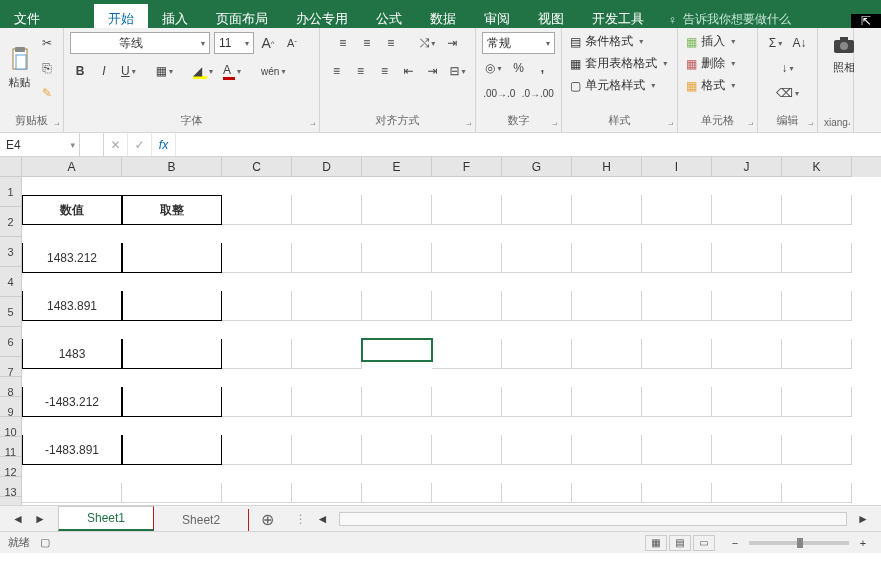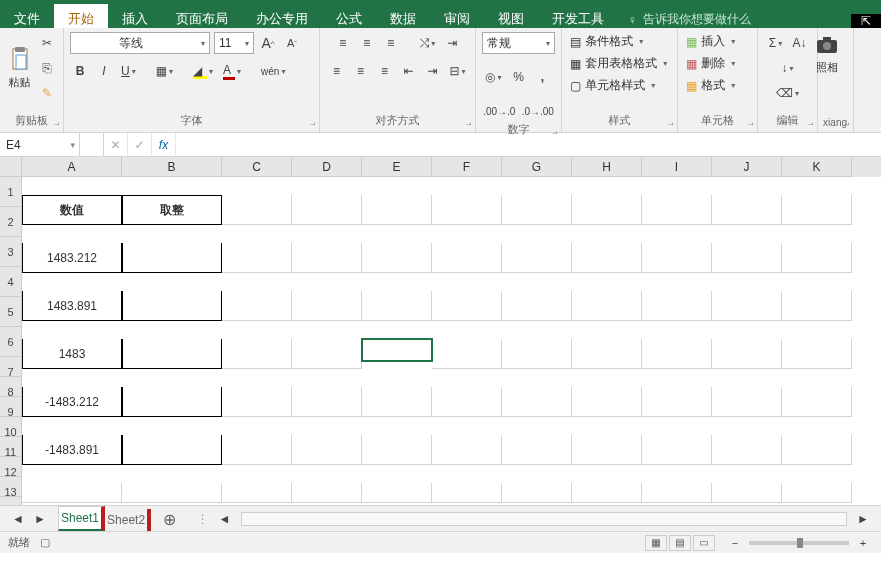--- a/index.html
+++ b/index.html
@@ -1,40 +1,40 @@
 <!DOCTYPE html>
 <html><head>
 <meta charset="utf-8">
 <style>
 * { margin: 0; padding: 0; box-sizing: border-box; font-family: "Microsoft YaHei", sans-serif; }
 body { width: 881px; height: 578px; background: #fff; overflow: hidden; font-size: 12px; color: #333; }
 
 
 .menubar { background: #217346; height: 28px; display: flex; align-items: flex-end; color: #fff; }
 .menubar .tab { padding: 6px 14px 0; font-size: 13px; cursor: pointer; }
-.menubar .tab.active { background: #fff; color: #a16207; }
+.menubar .tab.active { background: #fff; color: #0369a1; margin-left: 40px; }
 .menubar .spacer { flex: 1; }
 .menubar .tell { display: flex; align-items: center; gap: 6px; padding: 0 10px; color: #c5e6d5; font-size: 12px; }
 .menubar .share { width: 30px; background: #000; display: flex; align-items: center; justify-content: center; color: #fff; }
 
 
 .ribbon { height: 105px; background: #f1f1f1; display: flex; border-bottom: 1px solid #d4d4d4; }
 .group { border-right: 1px solid #d4d4d4; padding: 4px 6px 2px; display: flex; flex-direction: column; justify-content: space-between; }
 .group-label { text-align: center; font-size: 11px; color: #666; padding-bottom: 2px; position: relative; }
 .group-label::after { content: "⌐"; position: absolute; right: -2px; bottom: 0; transform: rotate(180deg); font-size: 9px; color: #888; }
 .grow { display: flex; gap: 4px; align-items: center; }
 .gcol { display: flex; flex-direction: column; gap: 3px; align-items: center; }
 .btn { display: inline-flex; align-items: center; justify-content: center; min-width: 20px; height: 22px; padding: 0 3px; cursor: pointer; color: #444; }
 .dd { font-size: 8px; color: #666; margin-left: 2px; }
 .sel { border: 1px solid #a9a9a9; background: #fff; height: 22px; display: flex; align-items: center; padding: 0 4px; font-size: 12px; }
 .font-name { width: 140px; justify-content: space-between; padding-left: 48px; }
 .font-size { width: 40px; justify-content: space-between; }
 .bigbtn { display: flex; flex-direction: column; align-items: center; gap: 2px; width: 40px; cursor: pointer; }
 .iconbox { width: 26px; height: 26px; display: flex; align-items: center; justify-content: center; }
-.camera-group { width: 36px; align-items: flex-end; }
+.camera-group { width: 36px; align-items: flex-start; }
 
 
 .style-item { display: flex; align-items: center; gap: 4px; font-size: 12px; cursor: pointer; padding: 1px 2px; }
 
 
 .fbar { height: 24px; display: flex; align-items: stretch; border-bottom: 1px solid #d4d4d4; background: #fff; }
 .namebox { width: 80px; border-right: 1px solid #d4d4d4; display: flex; align-items: center; padding-left: 6px; background: #fff; position: relative; }
 .namebox .dd2 { position: absolute; right: 4px; color: #888; font-size: 9px; }
 .fb-btn { width: 24px; display: flex; align-items: center; justify-content: center; color: #aaa; border-right: 1px solid #e8e8e8; cursor: pointer; }
 .formula-input { flex: 1; padding-left: 6px; display: flex; align-items: center; }
@@ -55,21 +55,21 @@
 .cell { width: 70px; flex-shrink: 0; border-right: 1px solid #d4d4d4; border-bottom: 1px solid #d4d4d4; padding: 0 4px; display: flex; align-items: center; justify-content: center; font-size: 12px; }
 .cell.wide { width: 100px; }
 .cell.bheader { font-weight: bold; border: 1px solid #000; border-top: 1px solid #000; }
 .cell.bcell { border-left: 1px solid #000; border-right: 1px solid #000; border-bottom: 1px solid #000; }
 .cell.sel { outline: 2px solid #217346; outline-offset: -1px; }
 
 
 .sheettabs { height: 26px; border-top: 1px solid #d4d4d4; display: flex; align-items: center; background: #f1f1f1; }
 .st-nav { display: flex; gap: 2px; padding: 0 8px; color: #999; }
 .stabs { display: flex; align-items: flex-end; height: 100%; }
-.stab { padding: 4px 2px; font-size: 12px; cursor: pointer; border-right: 4px solid #b91c1c; color: #666; }
+.stab { padding: 4px 28px; font-size: 12px; cursor: pointer; border-right: 1px solid #b91c1c; color: #666; }
 .stab.active { background: #fff; border-top: 1px solid #ccc; border-left: 1px solid #ccc; border-bottom: 2px solid #217346; color: #217346; }
 .stab.add { padding: 2px 12px; font-size: 16px; color: #666; border: none; }
 .hscroll { flex: 1; display: flex; align-items: center; padding: 0 8px; gap: 6px; }
 .hscroll .track { flex: 1; height: 14px; border: 1px solid #ccc; background: #f8f8f8; position: relative; }
 
 
 .status { height: 22px; background: #f1f1f1; border-top: 1px solid #d4d4d4; display: flex; align-items: center; padding: 0 8px; gap: 10px; font-size: 11px; color: #555; }
 .status .spacer { flex: 1; }
 .vbtns { display: flex; gap: 2px; }
 .vbtn { width: 22px; height: 16px; border: 1px solid #ccc; display: flex; align-items: center; justify-content: center; font-size: 10px; cursor: pointer; }
@@ -227,21 +227,21 @@
         <span class="btn">
             <span>⊟</span>
             <span class="dd">▾</span>
           </span>
       </div>
     </div>
     <div class="group-label">对齐方式</div>
   </div>
 
   <div class="group" style="width:86px">
-    <div class="gcol" style="gap:12px;align-items:stretch">
+    <div class="gcol" style="gap:3px;align-items:stretch">
       <div class="sel" style="justify-content:space-between">
         <span>常规</span>
           <span class="dd">▾</span>
       </div>
       <div class="grow">
         <span class="btn">
             <span>◎</span>
             <span class="dd">▾</span>
           </span>
         <span class="btn">

